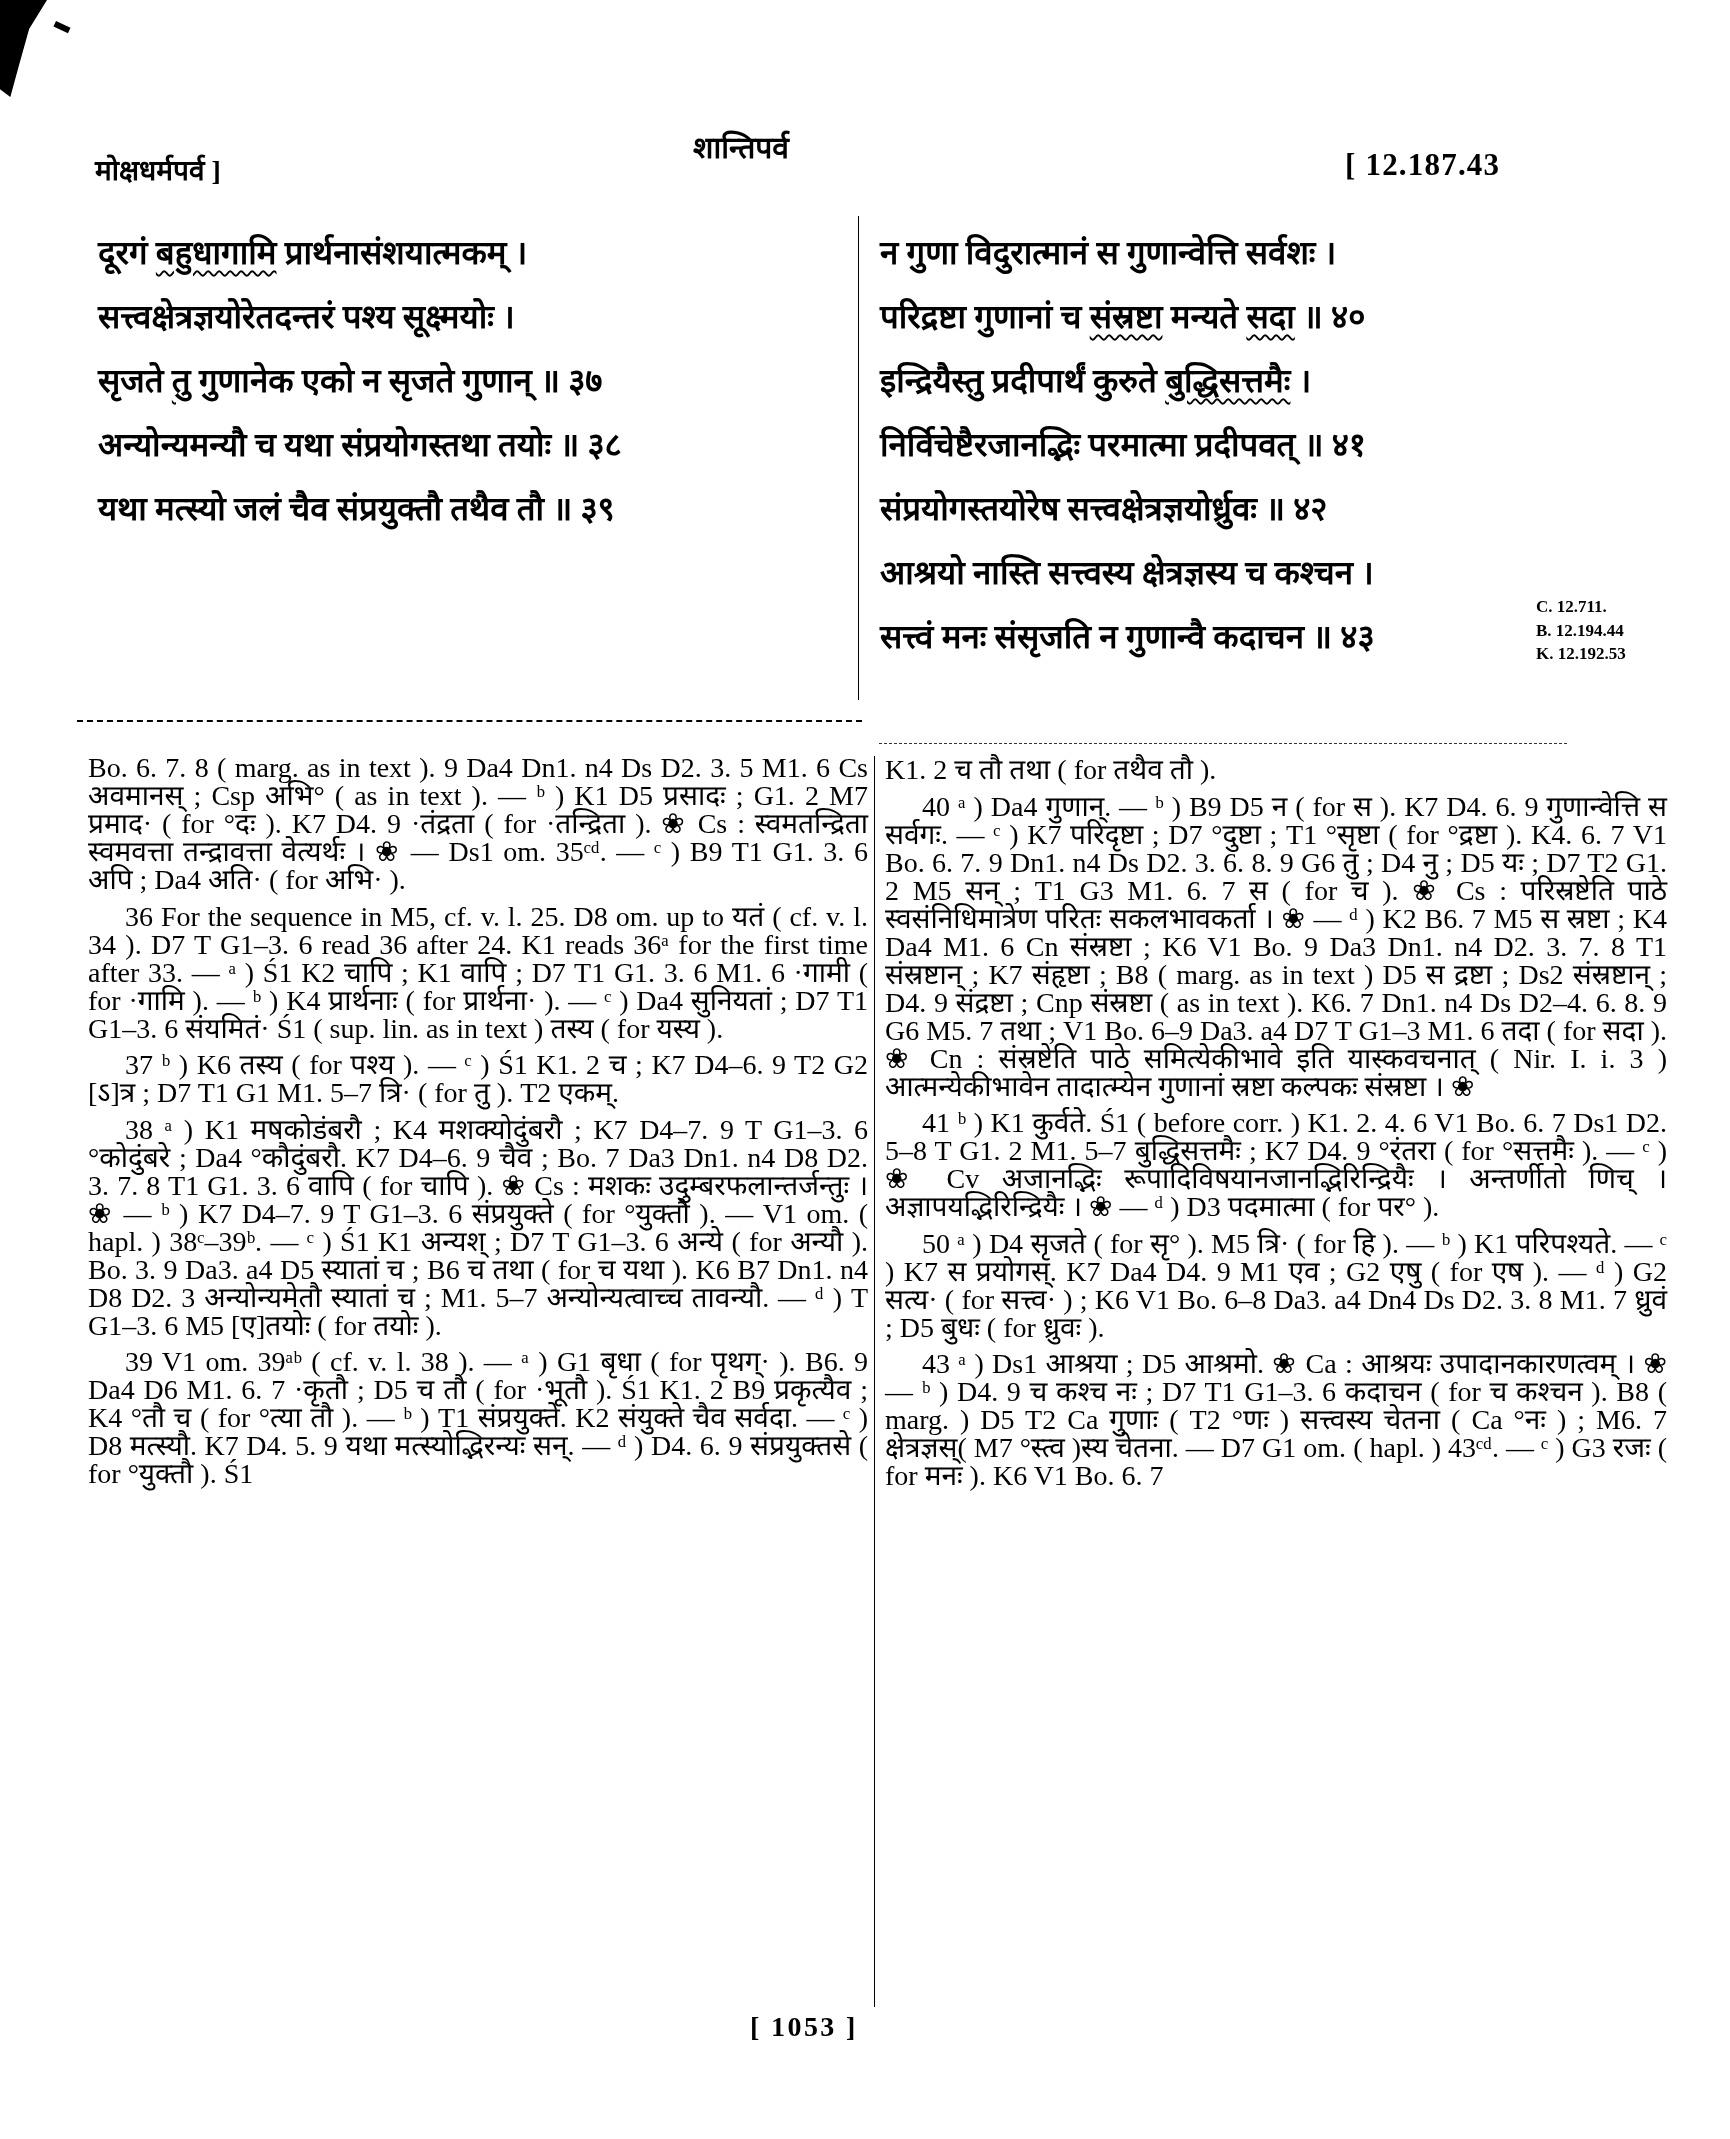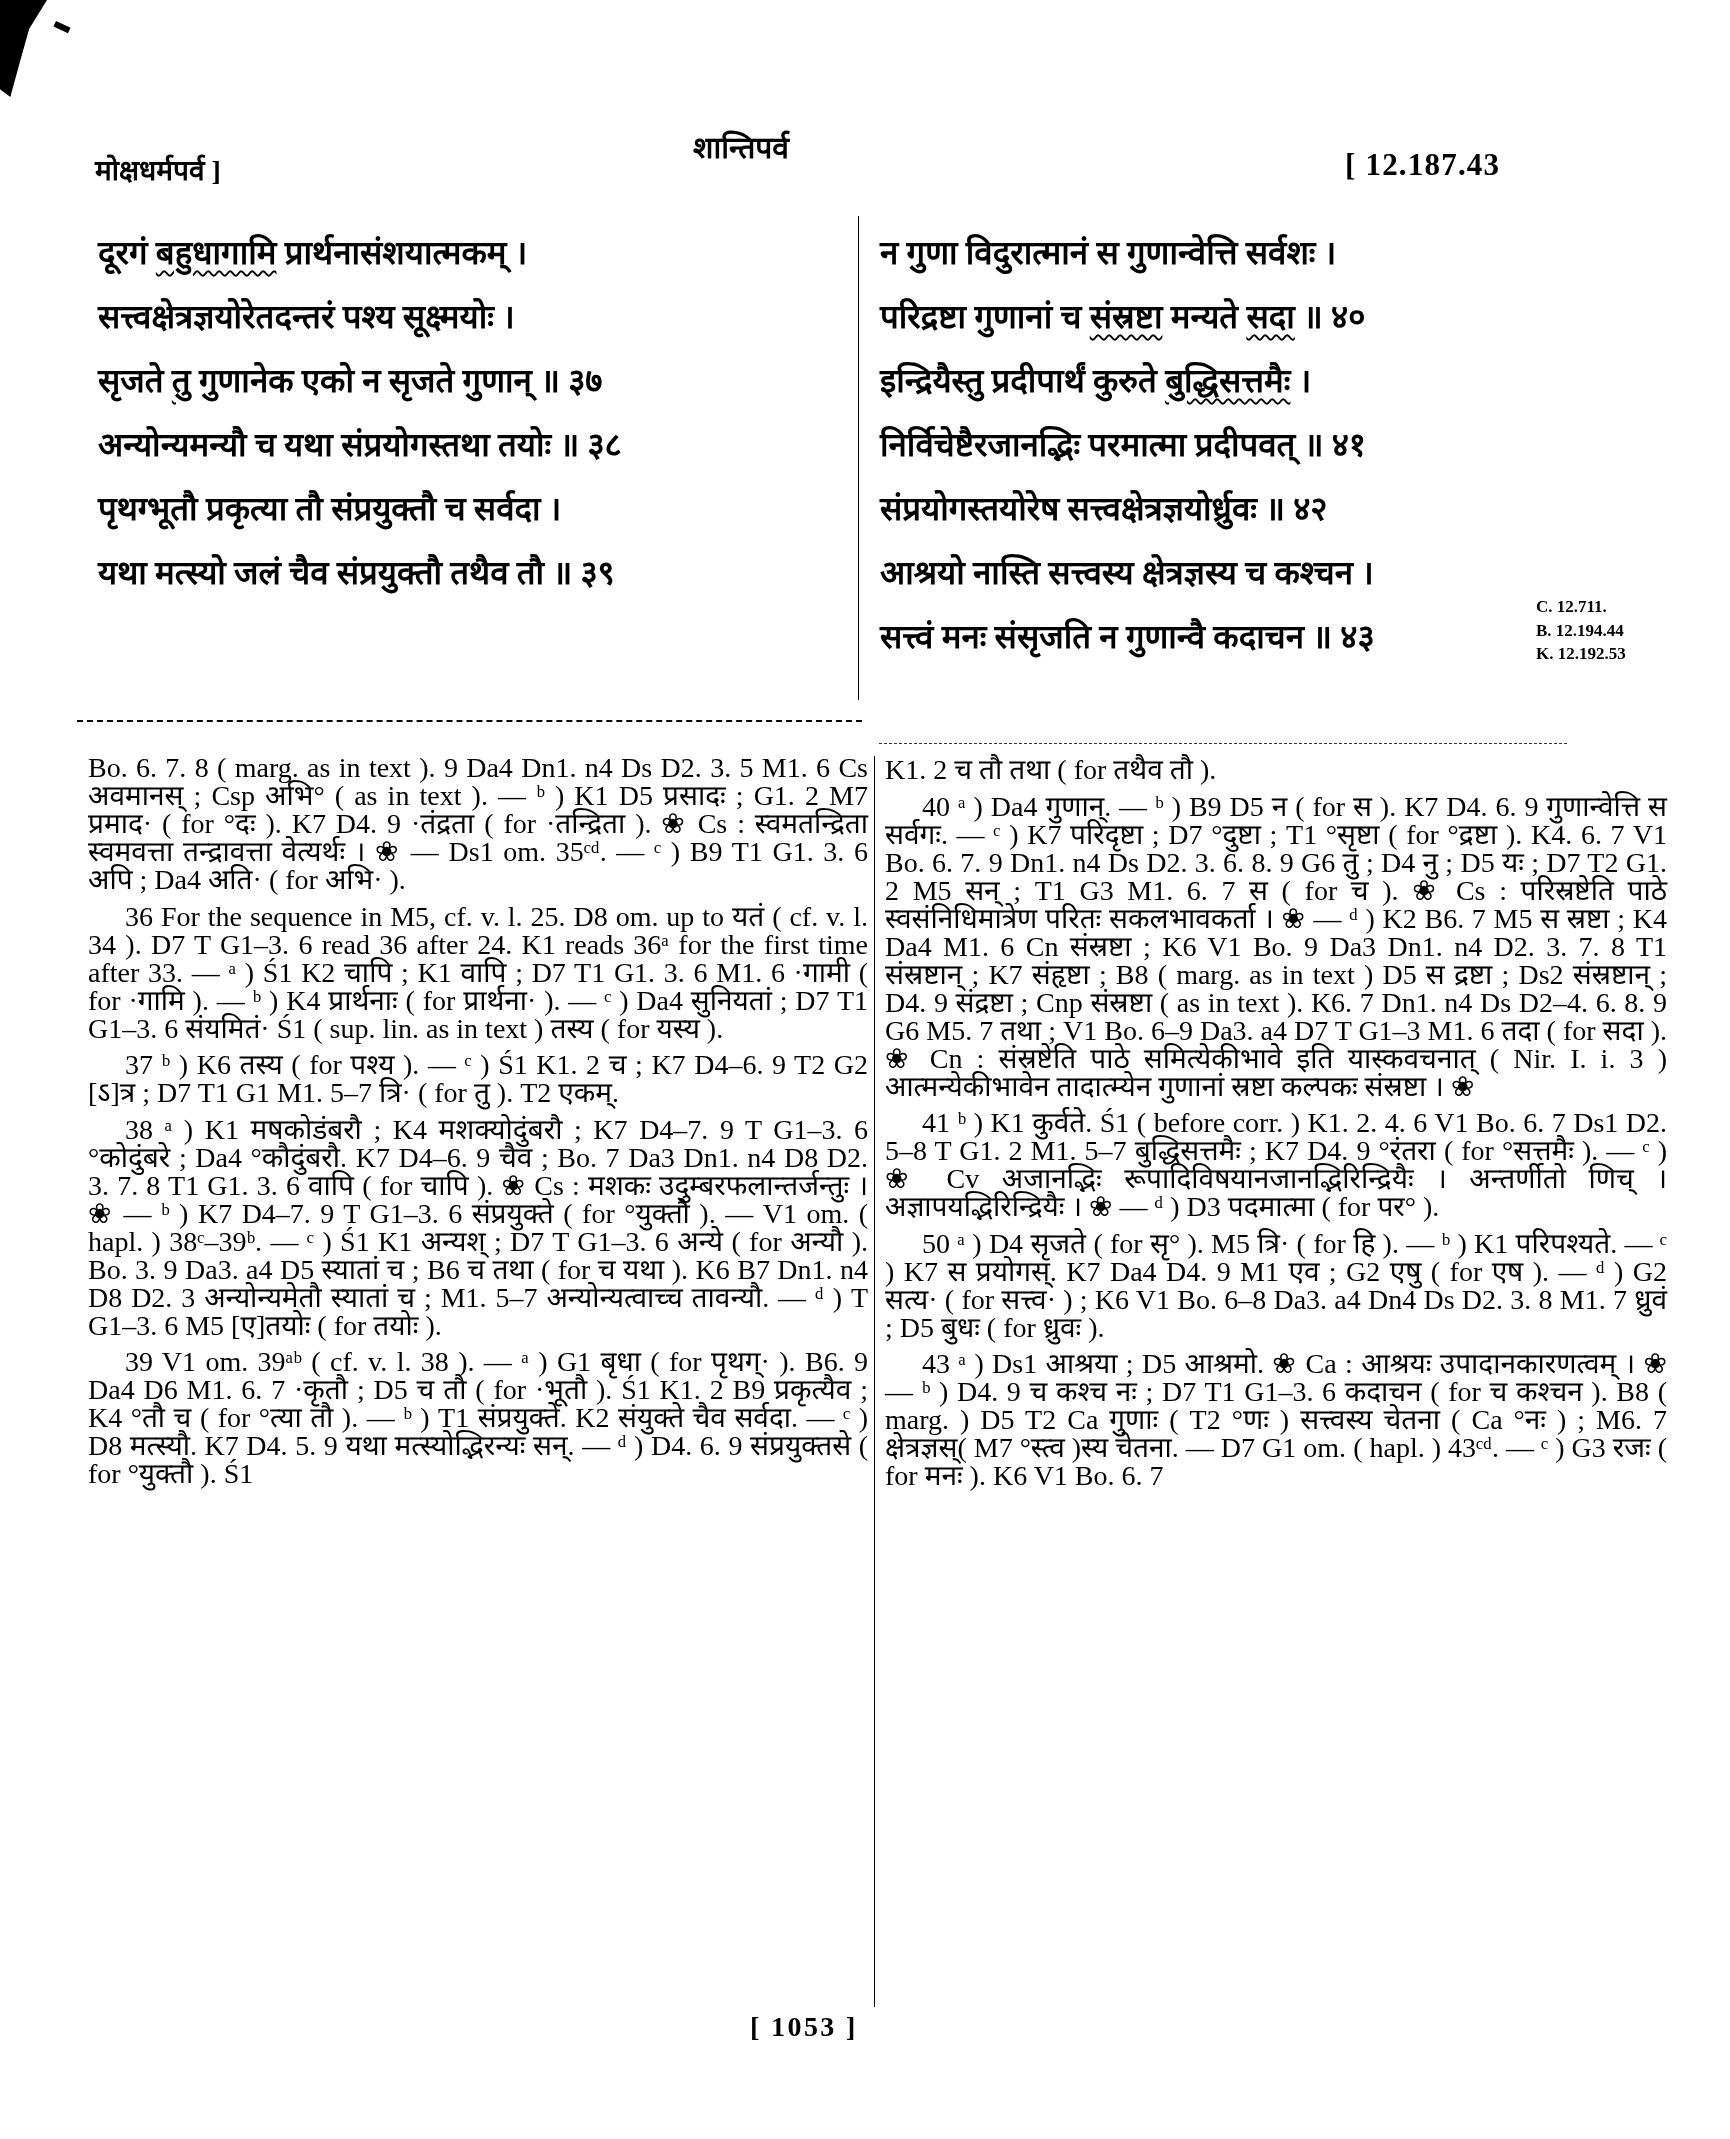--- a/index.html
+++ b/index.html
@@ -51,21 +51,20 @@
 
   <div class="hdr hdr-left">मोक्षधर्मपर्व ]</div>
   <div class="hdr hdr-center">शान्तिपर्व</div>
   <div class="hdr hdr-right">[ 12.187.43</div>
 
   <div class="verse-col verse-col-left">
     <div class="verse-line">दूरगं <span class="wavy">बहुधागामि</span> प्रार्थनासंशयात्मकम् ।</div>
     <div class="verse-line">सत्त्वक्षेत्रज्ञयोरेतदन्तरं पश्य सूक्ष्मयोः ।</div>
     <div class="verse-line">सृजते <span class="wavy">तु</span> गुणानेक एको न सृजते गुणान् ॥ ३७</div>
     <div class="verse-line">अन्योन्यमन्यौ च यथा संप्रयोगस्तथा तयोः ॥ ३८</div>
-    <div class="verse-line">पृथग्भूतौ प्रकृत्या तौ संप्रयुक्तौ च सर्वदा ।</div>
     <div class="verse-line">यथा मत्स्यो जलं चैव संप्रयुक्तौ तथैव तौ ॥ ३९</div>
   </div>
 
   <div class="vrule-verse"></div>
 
   <div class="verse-col verse-col-right">
     <div class="verse-line">न गुणा विदुरात्मानं स गुणान्वेत्ति सर्वशः ।</div>
     <div class="verse-line">परिद्रष्टा गुणानां च <span class="wavy">संस्रष्टा</span> मन्यते <span class="wavy">सदा</span> ॥ ४०</div>
     <div class="verse-line">इन्द्रियैस्तु प्रदीपार्थं कुरुते <span class="wavy">बुद्धिसत्तमैः</span> ।</div>
     <div class="verse-line">निर्विचेष्टैरजानद्भिः परमात्मा प्रदीपवत् ॥ ४१</div>

